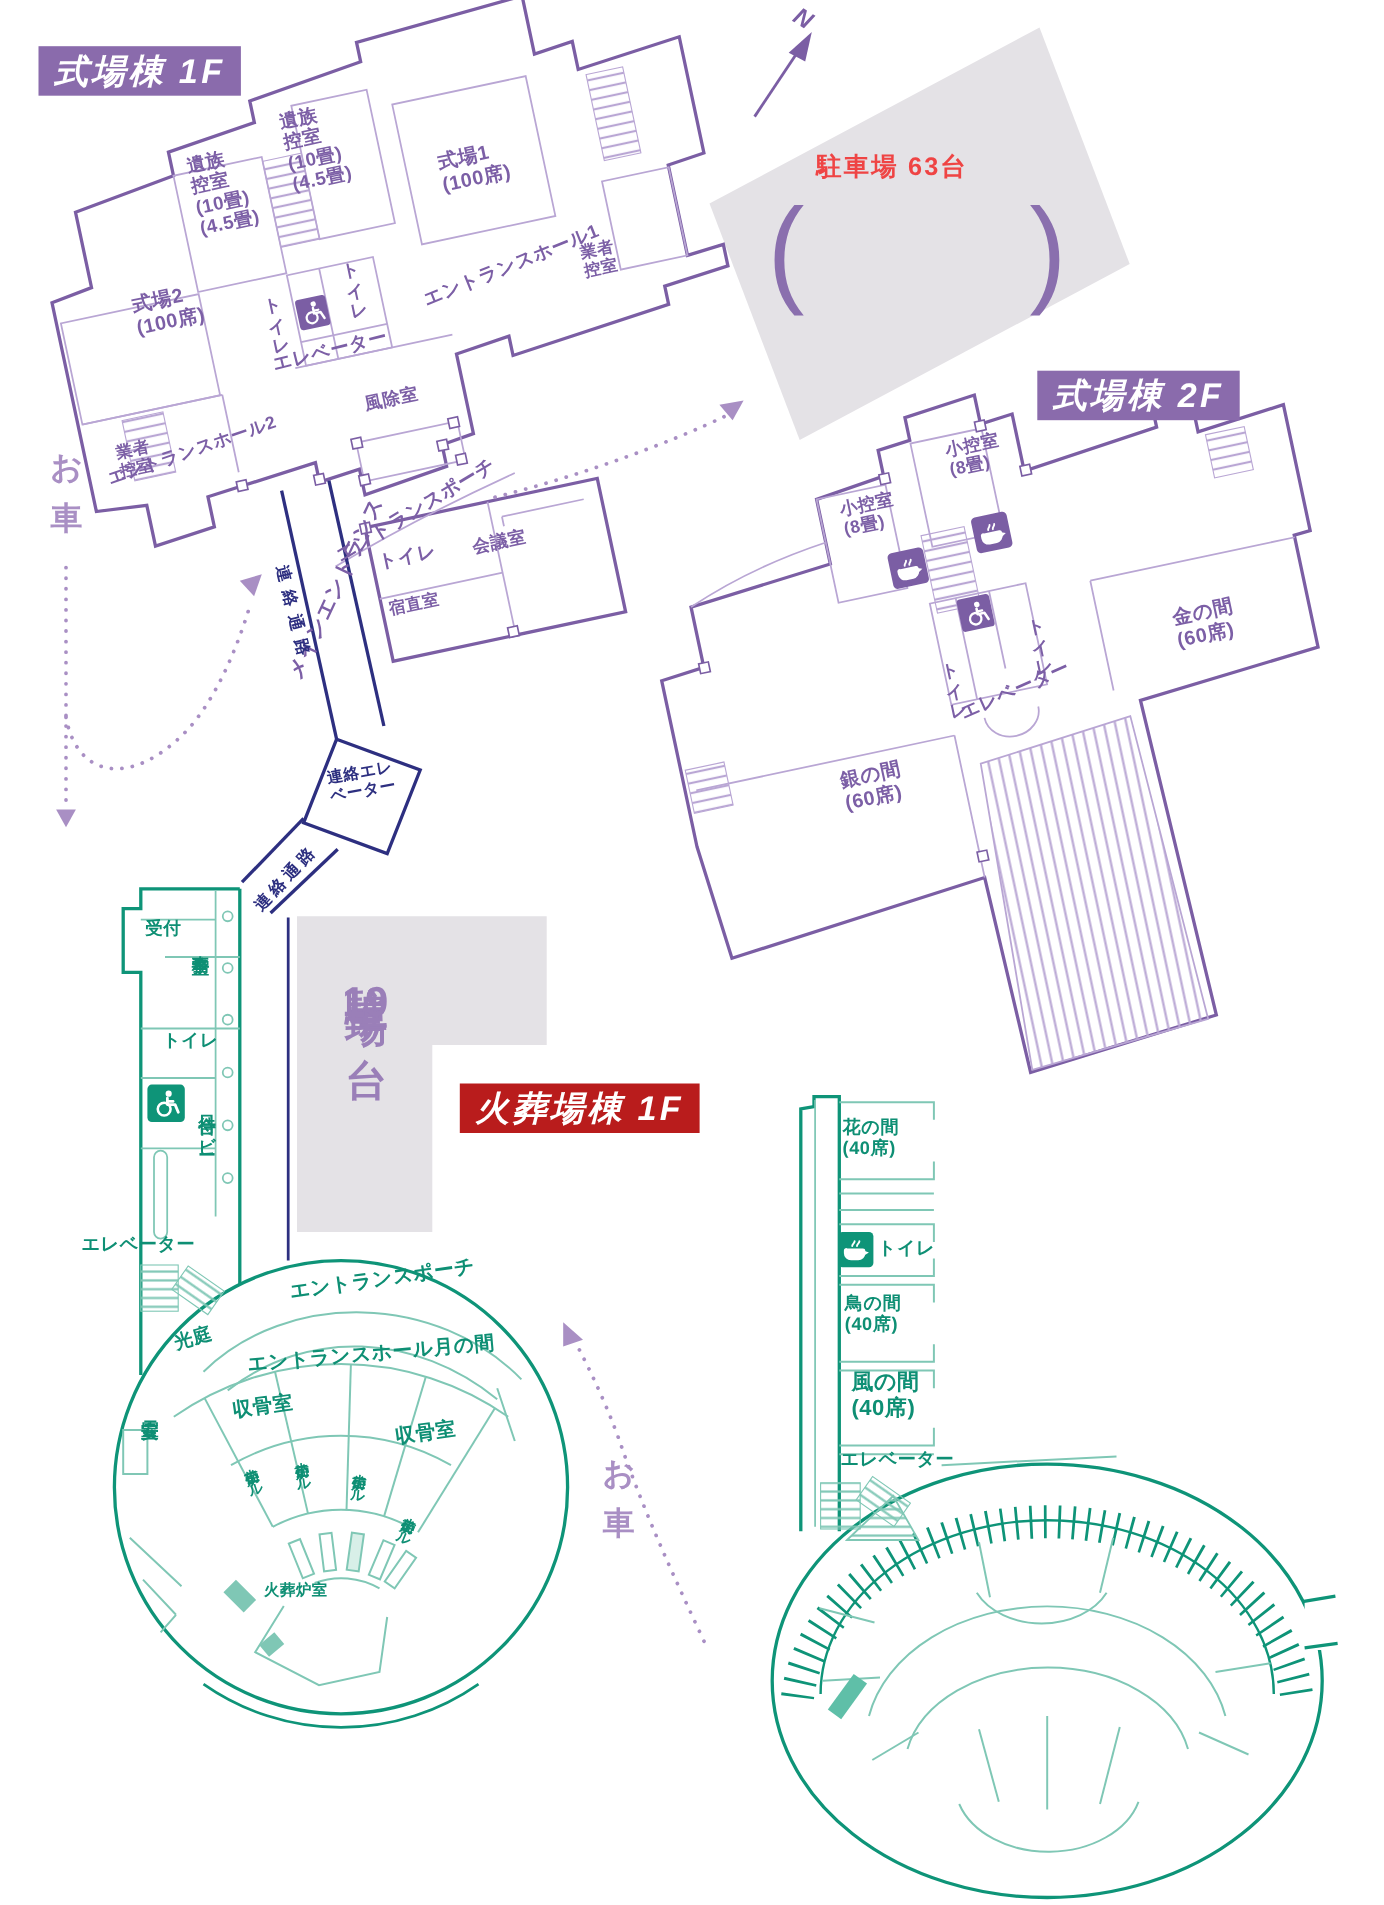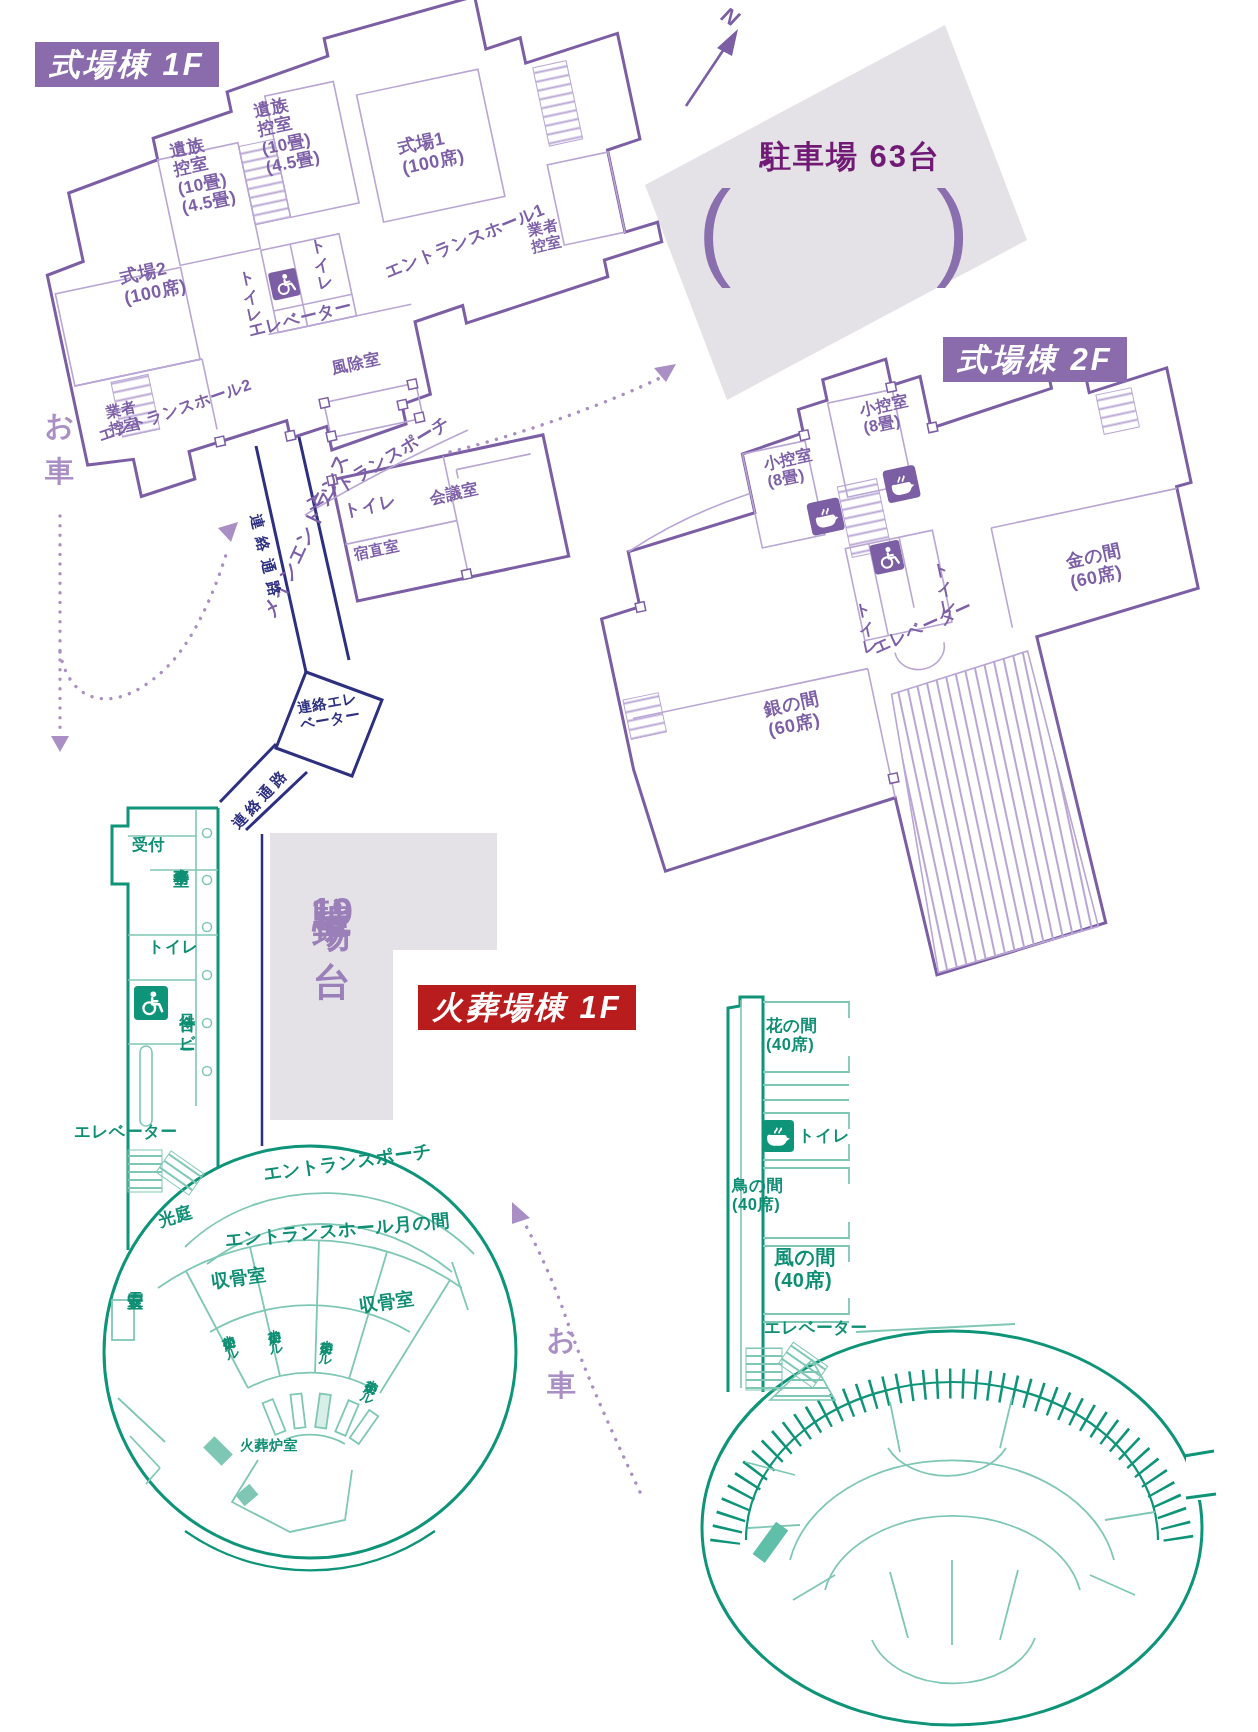--- a/index.html
+++ b/index.html
@@ -10,22 +10,22 @@
        transform-origin:0 0;letter-spacing:.5px;}
   .purple{color:#7c5fa6}.navy{color:#2d2f80}.teal{color:#0e8f74}
   .vert{writing-mode:vertical-rl;text-orientation:mixed;}
   .car{position:absolute;writing-mode:vertical-rl;text-orientation:upright;color:#a98fc4;
        font-size:29px;font-weight:700;letter-spacing:7px;}
   .title-box{position:absolute;color:#fff;font-size:31px;font-weight:600;letter-spacing:3px;
        padding:7px 14px;line-height:1;white-space:nowrap;font-style:italic;}
   .tb-purple{background:#8a6bac}.tb-teal{background:#b91c1c}
   .fh{position:absolute;writing-mode:vertical-rl;text-orientation:mixed;color:#0e8f74;
       font-size:13px;font-weight:700;line-height:1.45;transform-origin:0 0;}
-  .p63-title{position:absolute;left:742px;top:136px;font-size:31px;font-weight:700;
-      color:#701a75;letter-spacing:2px;margin-left:18px;}
+  .p63-title{position:absolute;left:742px;top:136px;font-size:23px;font-weight:700;
+      color:#ef4444;letter-spacing:2px;}
   .p63-rows{position:absolute;left:726px;top:188px;width:210px;color:#8a6fae;}
   .p63-row{display:flex;justify-content:space-between;align-items:center;height:34px;
       font-size:24px;font-weight:700;}
   .paren{position:absolute;font-size:100px;color:#8a6fae;font-weight:400;line-height:1;
       transform:scaleY(1.08);}
   .p19{position:absolute;left:306px;top:866px;writing-mode:vertical-rl;text-orientation:upright;
       color:#9a7fb8;font-size:38px;font-weight:600;letter-spacing:9px;}
   .tcu{text-combine-upright:all;}
   .north{position:absolute;left:722px;top:4px;font-size:22px;font-weight:700;color:#7b5ea4;
       font-style:italic;transform:rotate(32deg);}
@@ -373,19 +373,19 @@
 <div class="lbl teal" style="left:358px;top:1296px;font-size:18px;transform:rotate(-8deg)">収骨室</div>
 <div class="fh" style="left:214px;top:1330px;transform:rotate(-18deg)"><span>炉前</span><span>ホール</span></div>
 <div class="fh" style="left:262px;top:1322px;transform:rotate(-8deg)"><span>炉前</span><span>ホール</span></div>
 <div class="fh" style="left:318px;top:1330px;transform:rotate(6deg)"><span>炉前</span><span>ホール</span></div>
 <div class="fh" style="left:368px;top:1368px;transform:rotate(22deg)"><span>炉前</span><span>ホール</span></div>
 <div class="lbl teal" style="left:240px;top:1438px;font-size:14px">火葬炉室</div>
 
 <div class="lbl teal" style="left:766px;top:1016px;font-size:16.5px">花の間
 (40席)</div>
 <div class="lbl teal" style="left:798px;top:1126px;font-size:16.5px">トイレ</div>
-<div class="lbl teal" style="left:732px;top:1176px;font-size:16.5px">鳥の間
+<div class="lbl teal" style="left:768px;top:1176px;font-size:16.5px">鳥の間
 (40席)</div>
 <div class="lbl teal" style="left:774px;top:1246px;font-size:20px">風の間
 (40席)</div>
 <div class="lbl teal" style="left:764px;top:1318px;font-size:16.5px">エレベーター</div>
 
 </div>
 
 </body></html>

